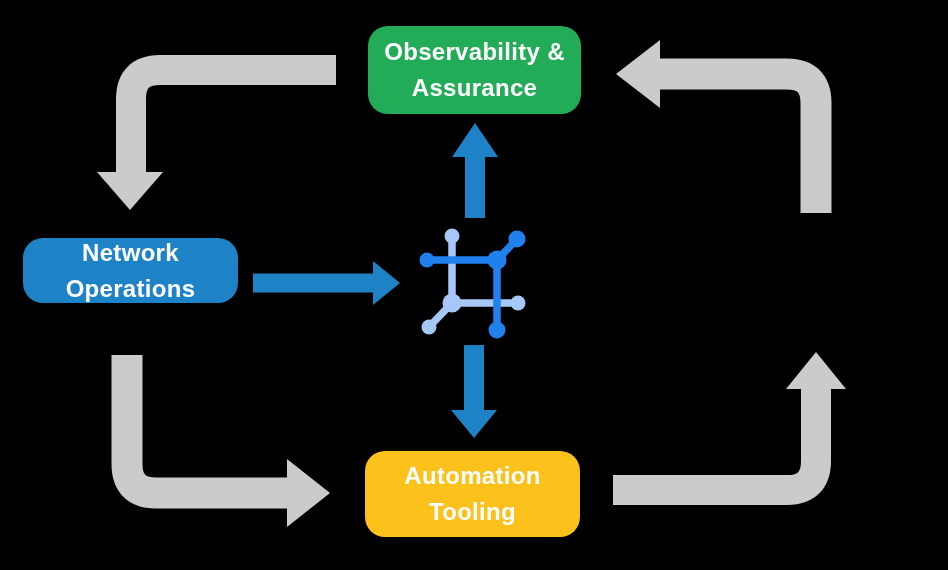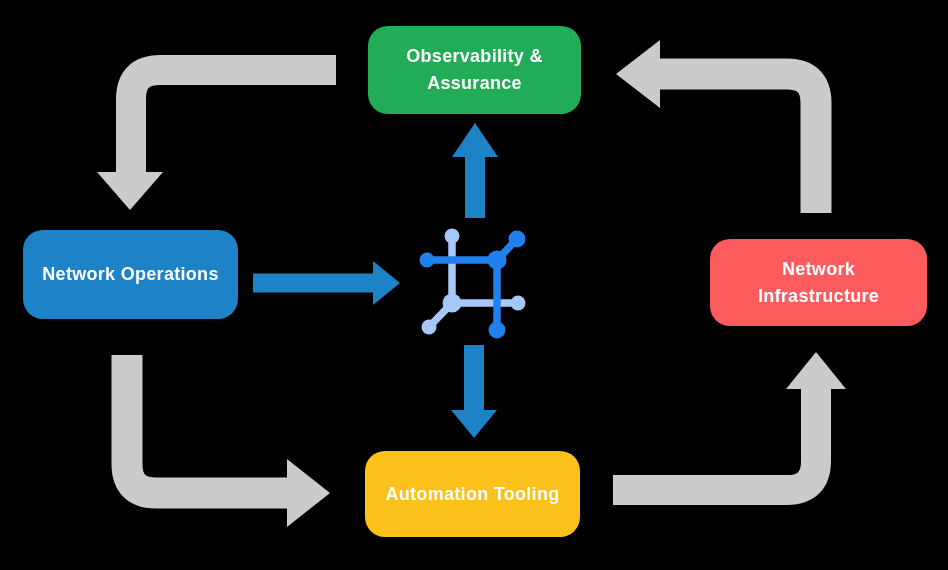--- a/index.html
+++ b/index.html
@@ -12,28 +12,28 @@
   .layer{position:absolute;left:0;top:0;}
   .node{
     position:absolute;
     display:flex;align-items:center;justify-content:center;
     text-align:center;
     border-radius:20px;
     box-sizing:border-box;
     padding:8px 14px;
   }
   .node span{
-    font-size:18px;
+    font-size:24px;
     font-weight:700;
     line-height:1.5;
     letter-spacing:.3px;
     color:#fff;
   }
   .node-obs{left:368px;top:26px;width:213px;height:88px;}
-  .node-netops{left:23px;top:230px;width:215px;height:89px;}
+  .node-netops{left:23px;top:238px;width:215px;height:65px;}
   .node-netinfra{left:710px;top:239px;width:217px;height:87px;}
   .node-autotool{left:365px;top:451px;width:215px;height:86px;justify-content:center;}
 </style>
 </head>
 <body>
 
 <div class="canvas" style="background-color: rgb(0, 0, 0);">
 
   <svg class="layer" width="948" height="570" viewBox="0 0 948 570">
 
@@ -91,21 +91,18 @@
   </svg>
 
   <div class="node node-obs" style="background-color: rgb(35, 172, 87);">
     <span style="color: rgb(255, 255, 255);">Observability &amp; Assurance</span>
   </div>
 
   <div class="node node-netops" style="background-color: rgb(30, 130, 198);">
     <span style="color: rgb(255, 255, 255);">Network Operations</span>
   </div>
 
-  <div class="node node-netinfra" style="background-color: rgb(253, 92, 94);">
-    <span style="color: rgb(255, 255, 255);">Network Infrastructure</span>
-  </div>
 
   <div class="node node-autotool" style="background-color: rgb(252, 194, 27);">
     <span style="color: rgb(255, 255, 255);">Automation Tooling</span>
   </div>
 
 </div>
 
 </body></html>

